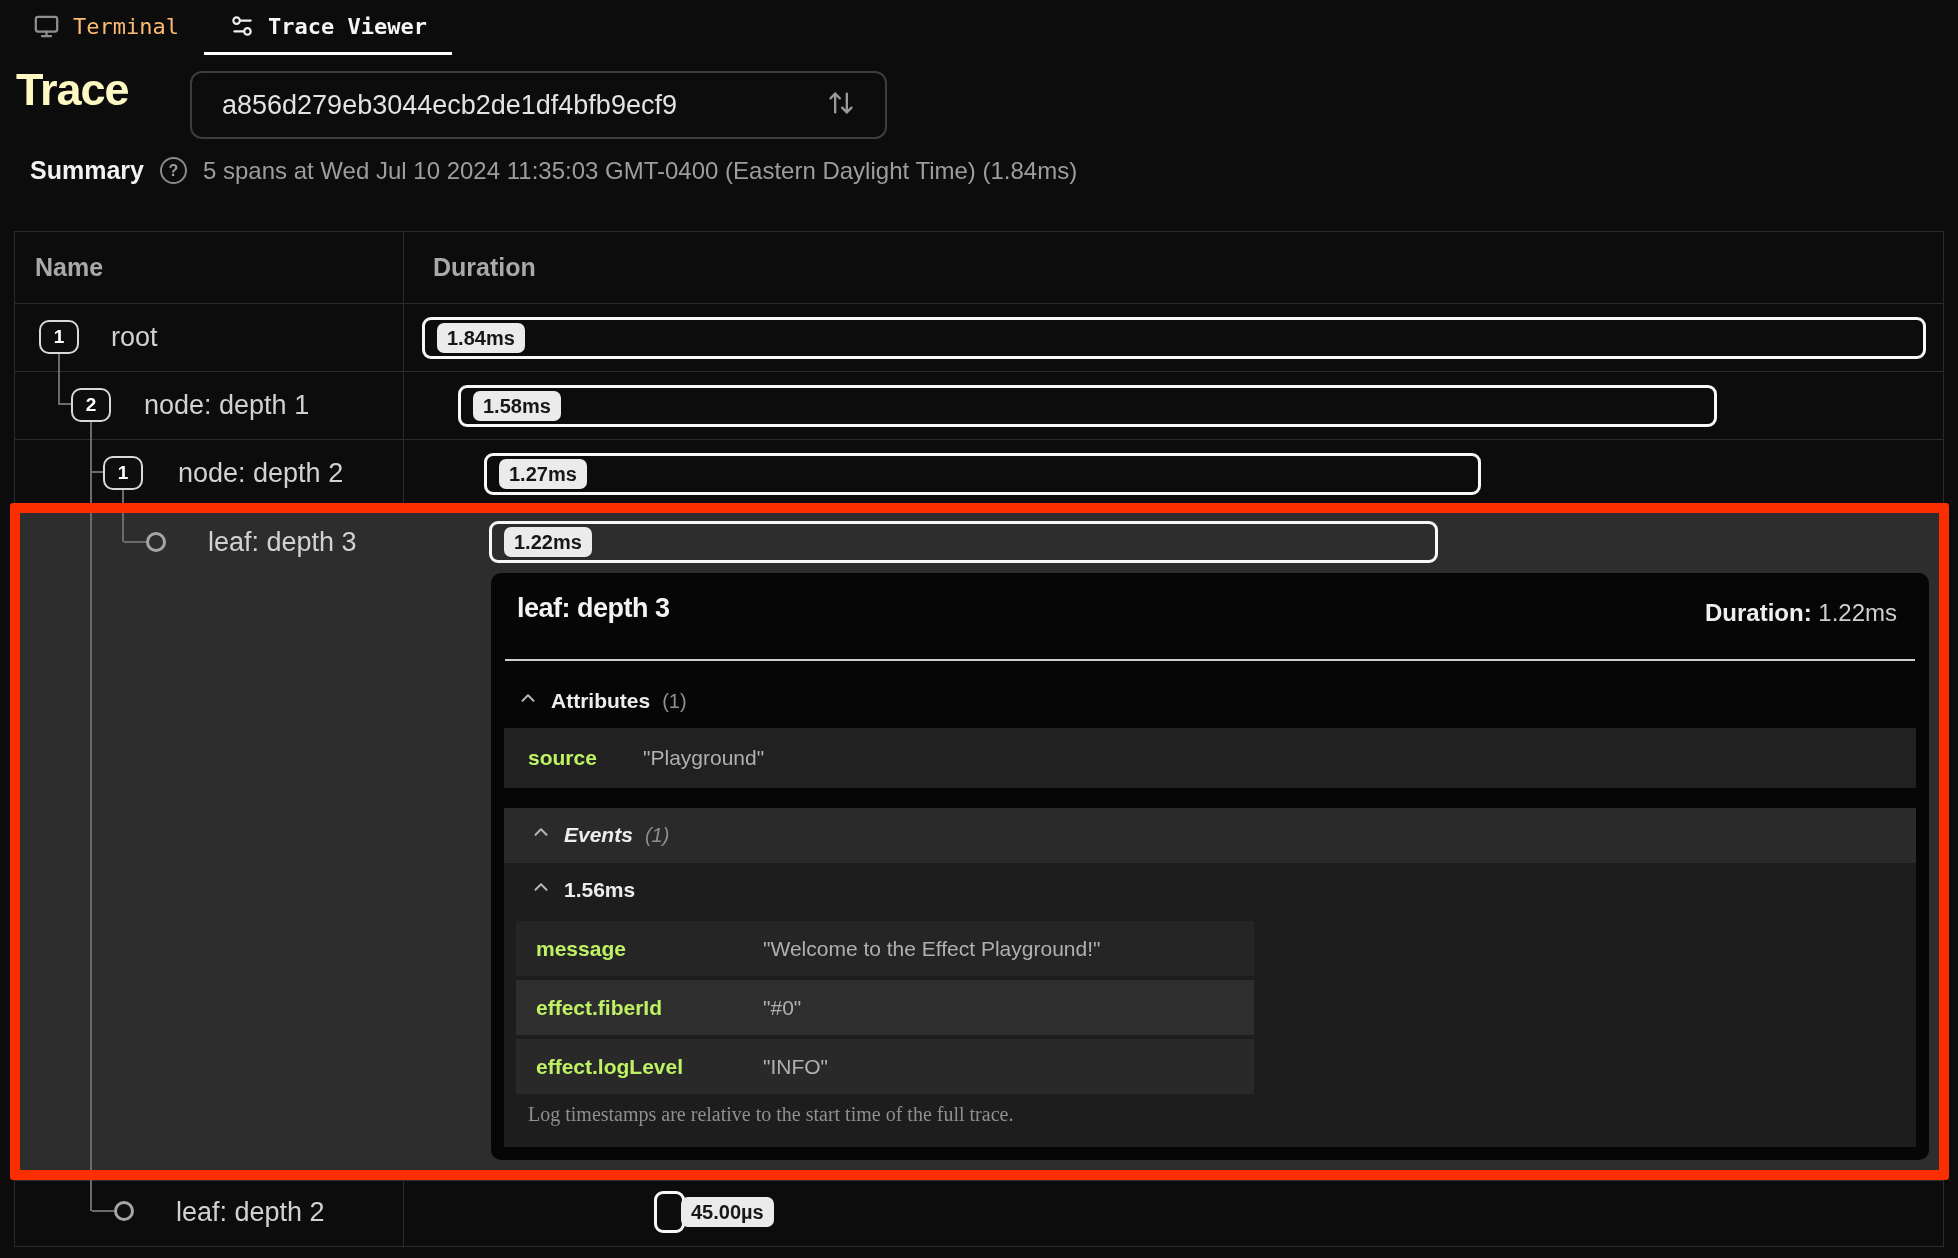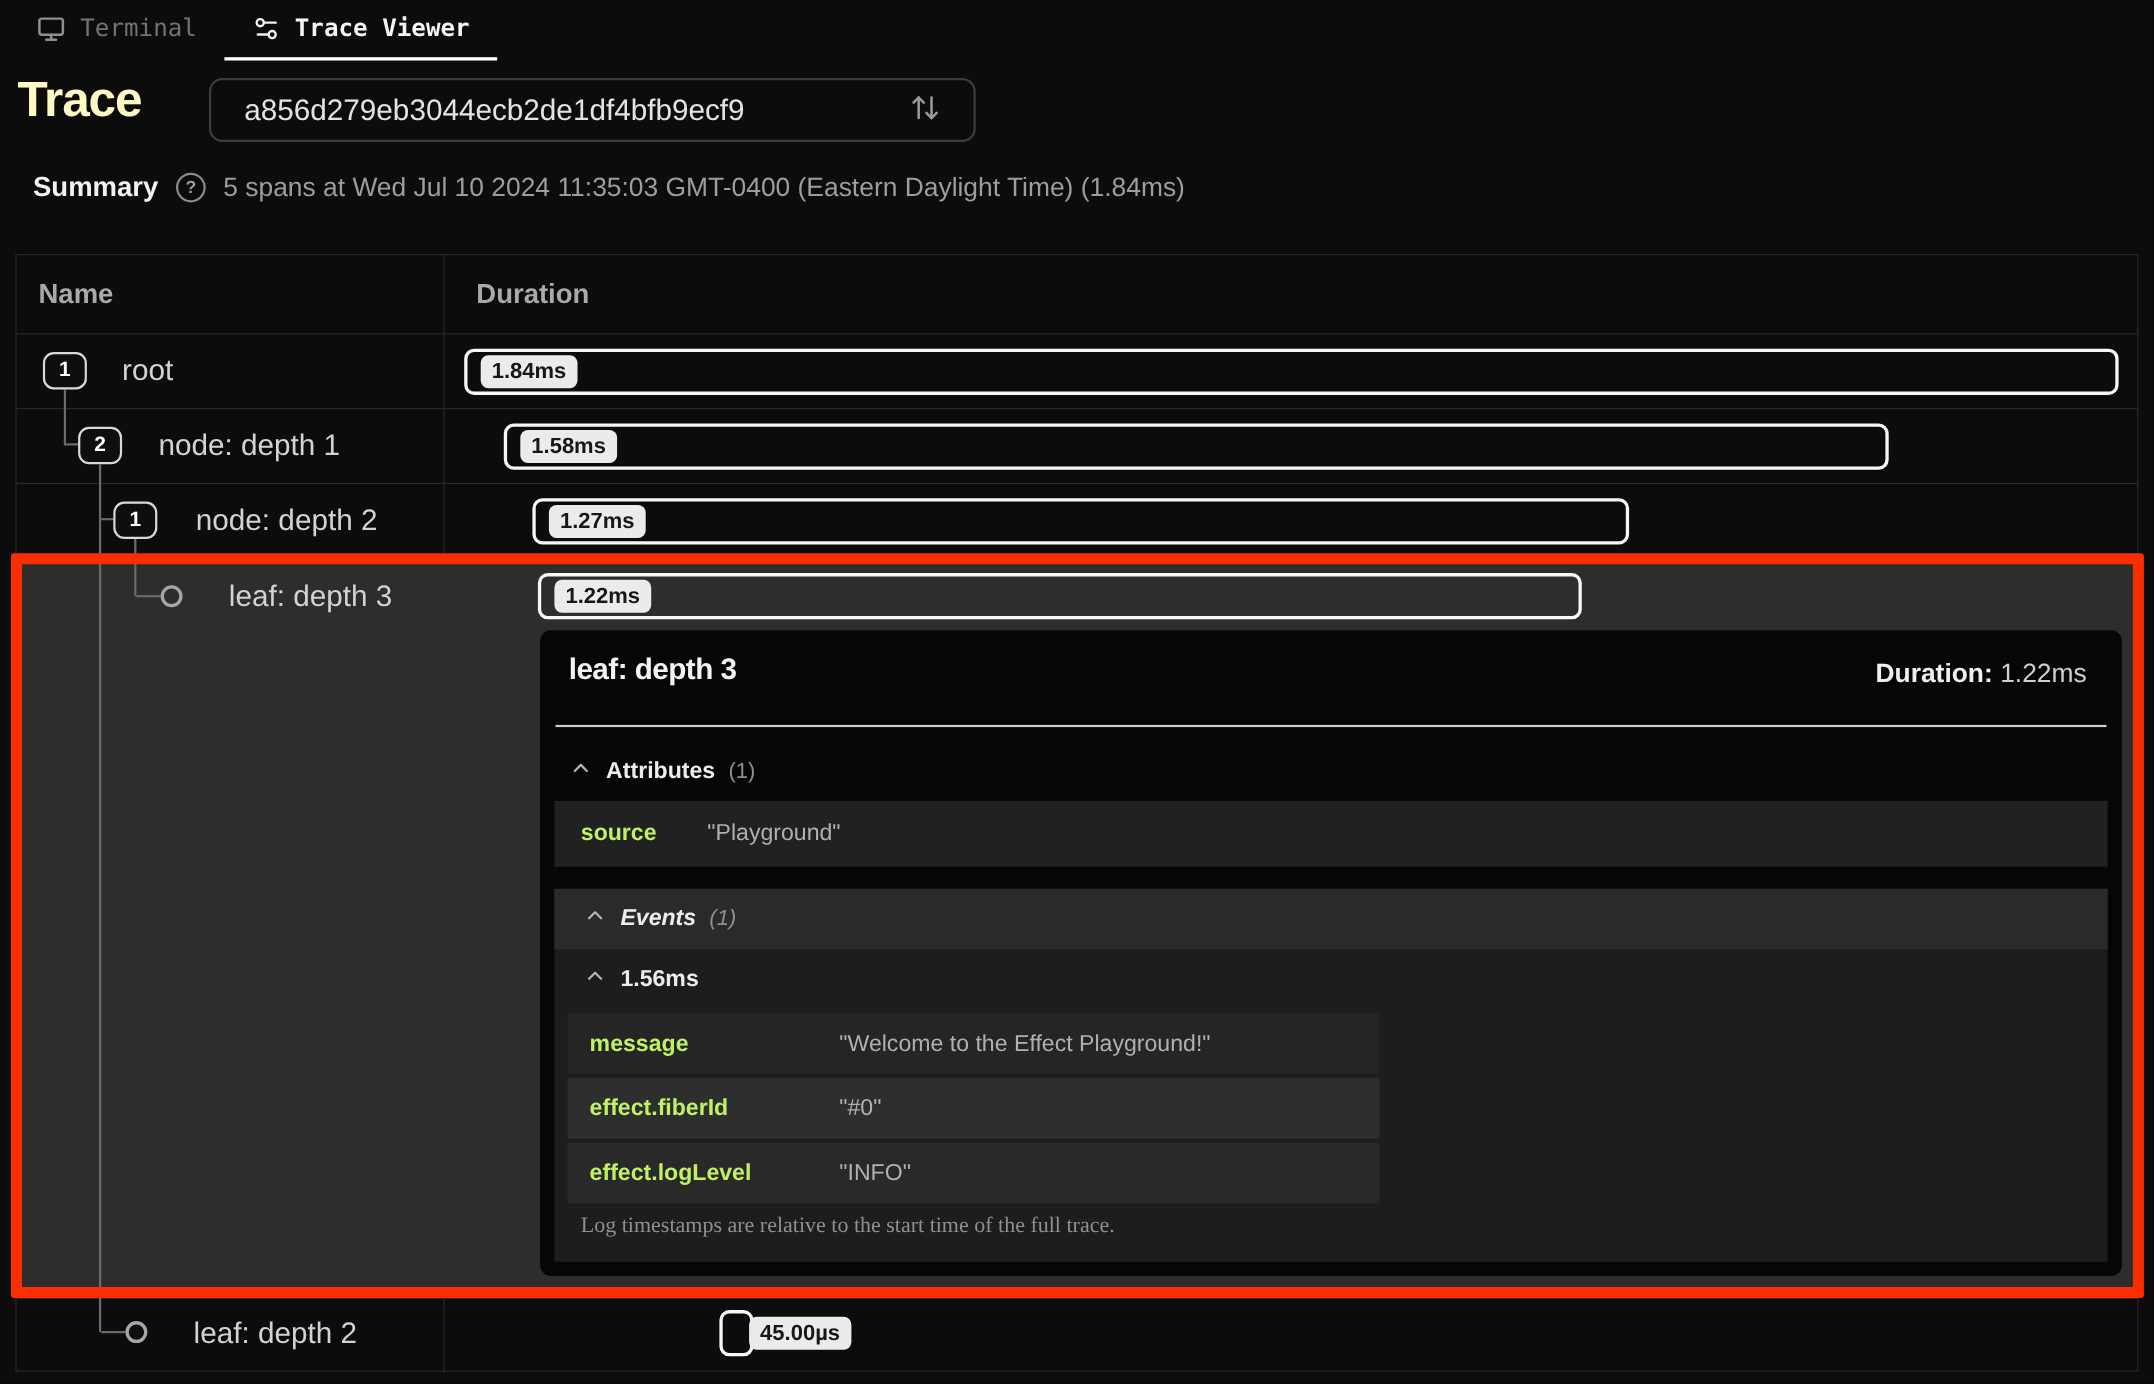--- a/index.html
+++ b/index.html
@@ -7,28 +7,28 @@
   .canvas {
     position:relative; width:1958px; height:1258px;
     background:#0c0c0c; overflow:hidden;
     font-family:"Liberation Sans", sans-serif;
     color:#d6d6d6;
   }
 
   
   .tabbar { position:absolute; left:0; top:0; height:55px; display:flex; align-items:stretch; padding-left:18px; }
   .tab { display:flex; align-items:center; gap:13px; padding:0 15px; cursor:pointer;
-         font-family:"DejaVu Sans Mono", monospace; font-size:22px; color:#737373;
+         font-family:"DejaVu Sans Mono", monospace; font-size:22px; color:#fdba74;
          border-bottom:3px solid transparent; }
   .tab.active { color:#f5f5f5; font-weight:bold; border-bottom-color:#ffffff; padding:0 25px; margin-left:10px; }
   .tab svg { display:block; }
 
   
   .page-title { position:absolute; left:16px; top:64px; font-size:45px; font-weight:bold; color:#fef9c3; letter-spacing:-1px; }
-  .trace-select { position:absolute; left:190px; top:71px; width:697px; height:58px;
+  .trace-select { position:absolute; left:190px; top:71px; width:697px; height:68px;
     border:2px solid #3d3d3d; border-radius:12px; display:flex; align-items:center;
     padding:0 30px; cursor:pointer; background:#0c0c0c; }
   .trace-select .value { font-size:27px; color:#e3e3e3; flex:1; }
 
   
   .summary { position:absolute; left:30px; top:156px; display:flex; align-items:center; gap:16px; }
   .summary .label { font-size:25px; font-weight:bold; color:#f2f2f2; }
   .help-icon { width:27px; height:27px; border:2px solid #8a8a8a; border-radius:50%;
     display:flex; align-items:center; justify-content:center;
     font-size:16px; font-weight:bold; color:#9d9d9d; cursor:pointer; }

